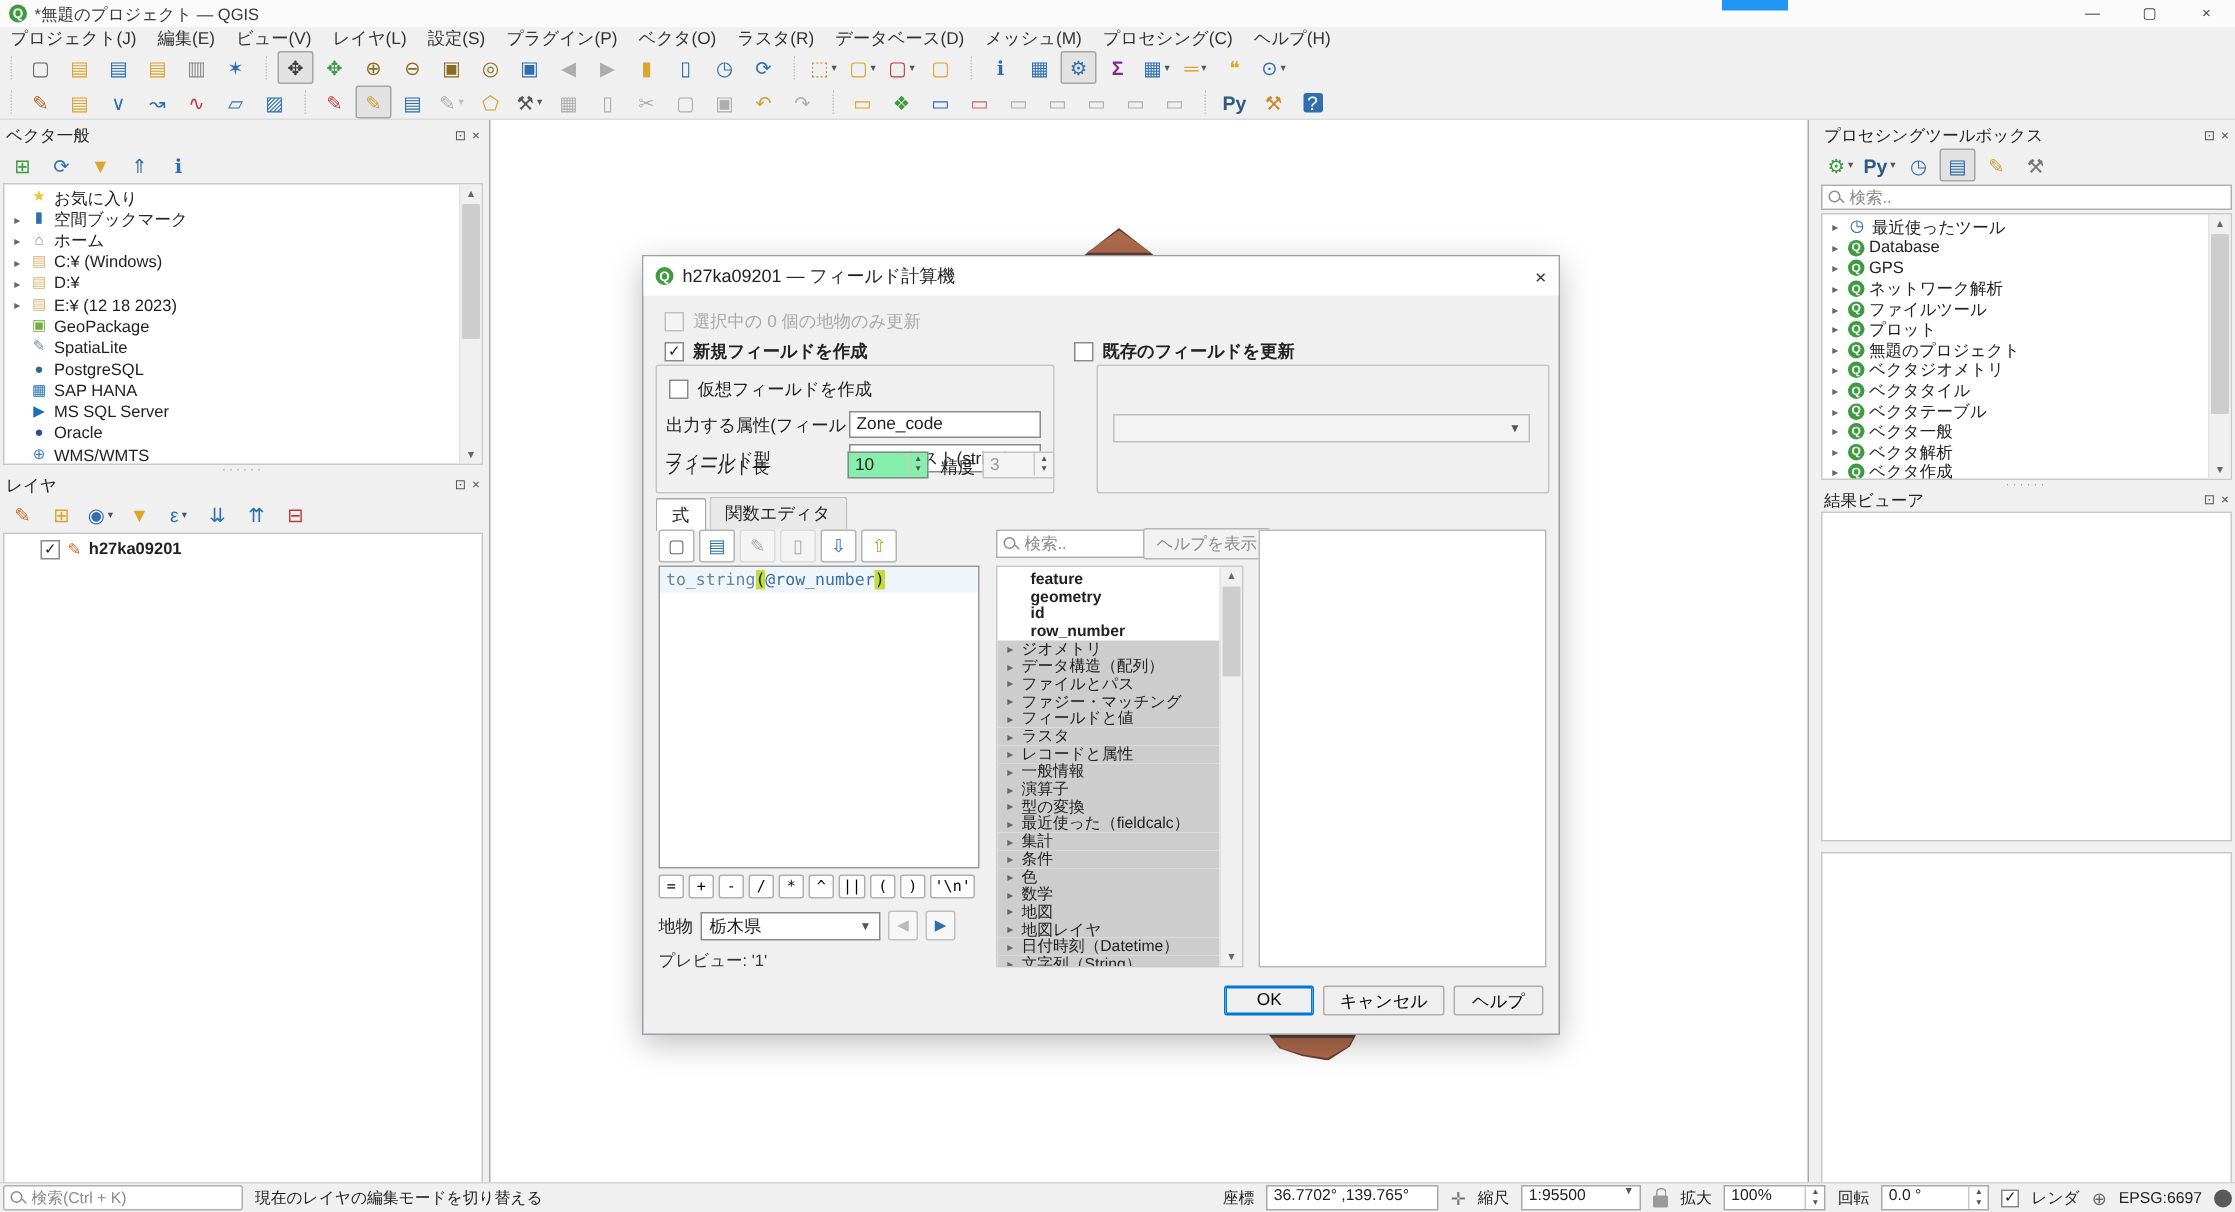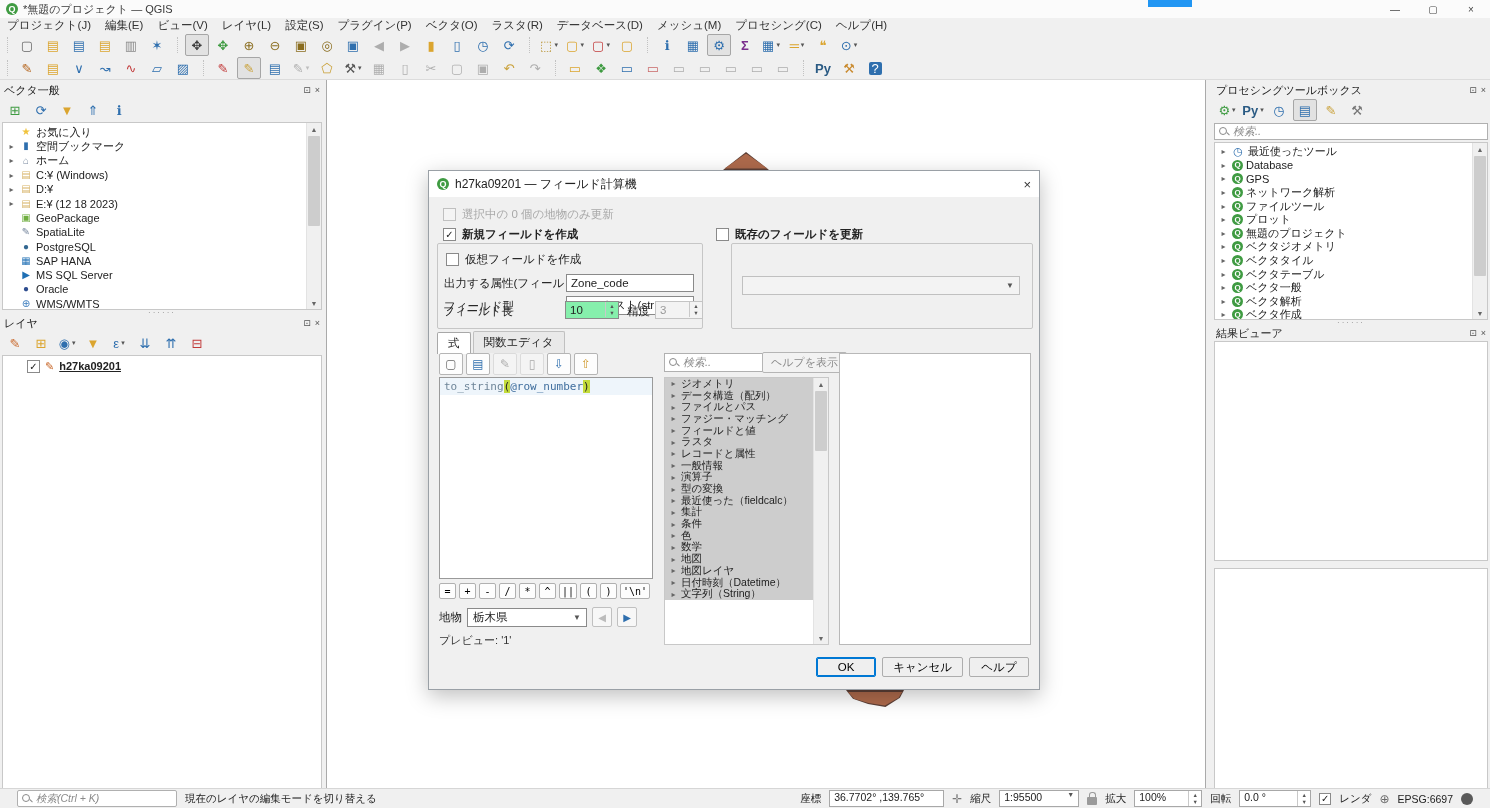--- a/index.html
+++ b/index.html
@@ -38,39 +38,39 @@
   .trow{height:14.3px;display:flex;align-items:center;gap:3px;padding-left:4px;white-space:nowrap;}
   .exp{width:9px;font-size:8px;color:#666;text-align:center;flex:none;}
   .ticon{width:14px;text-align:center;font-size:10px;flex:none;line-height:1;}
   .qbadge{background:var(--qgis_green);color:#fff;border-radius:50%;width:11px;height:11px;font-size:8px;font-weight:bold;display:inline-flex;align-items:center;justify-content:center;margin-left:1px;}
   .clockic{color:#2f6fae;font-size:11px;}
   .vscroll{position:absolute;right:0;top:0;bottom:0;width:14px;background:#f0f0f0;border-left:1px solid #e3e3e3;}
   .vs-arrow{height:12px;display:flex;align-items:center;justify-content:center;font-size:7px;color:#666;}
   .vs-thumb{position:absolute;left:1px;right:1px;background:#cdcdcd;border-radius:1px;}
   .splitter-dots{height:5px;display:flex;align-items:center;justify-content:center;color:#9a9a9a;font-size:8px;letter-spacing:2px;}
   
-  .searchbox{display:flex;align-items:center;gap:4px;background:#fff;border:1px solid #b0b0b0;height:15px;padding:0 4px;color:#8a8a8a;font-style:italic;}
+  .searchbox{display:flex;align-items:center;gap:4px;background:#fff;border:1px solid #b0b0b0;height:15px;padding:0 4px;color:#8a8a8a;}
   .mag{position:relative;width:10px;height:10px;flex:none;}
   .mag::before{content:'';position:absolute;left:0;top:0;width:6px;height:6px;border:1.4px solid #8a8a8a;border-radius:50%;}
   .mag::after{content:'';position:absolute;left:6.5px;top:6.5px;width:3.5px;height:1.4px;background:#8a8a8a;transform:rotate(45deg);}
   
   .cb{width:13px;height:13px;border:1px solid #8a8a8a;background:#fff;display:inline-flex;align-items:center;justify-content:center;font-size:10px;color:#1a1a1a;box-sizing:border-box;flex:none;}
   .cb.checked::after{content:'✓';font-weight:bold;}
   .cb.disabled{border-color:#c0c0c0;background:#f4f4f4;}
   .layer-row{height:20px;display:flex;align-items:center;gap:5px;padding-left:24px;}
-  .layer-name{font-weight:bold;text-decoration:underline;font-size:11px;}
+  .layer-name{font-weight:bold;font-size:11px;}
   
   .canvas{position:absolute;left:326px;top:80px;width:880px;bottom:20px;background:#fff;border-left:1px solid #aaa;border-right:1px solid #aaa;box-sizing:border-box;}
   .poly{position:absolute;}
   .poly .outer{position:absolute;inset:0;background:var(--polygon_stroke);}
   .poly .inner{position:absolute;inset:1.5px;background:var(--polygon_fill);}
   .poly-top .outer,.poly-top .inner{clip-path:polygon(50% 0,100% 100%,0 100%);}
   .poly-bot .outer,.poly-bot .inner{clip-path:polygon(0 0,100% 0,93% 45%,68% 100%,38% 82%,12% 52%);}
   
-  .statusbar{position:absolute;left:0;bottom:0;width:1490px;height:20px;background:#f0f0f0;border-top:1px solid #d6d6d6;display:flex;align-items:center;gap:8px;padding:0 17px;box-sizing:border-box;font-size:10.5px;}
+  .statusbar{position:absolute;left:0;bottom:0;width:1490px;height:20px;background:#f0f0f0;border-top:1px solid #d6d6d6;display:flex;align-items:center;gap:8px;padding:0 2px;box-sizing:border-box;font-size:10.5px;}
   .status-search{width:150px;border-radius:2px;}
   .sb-field{background:#fff;border:1px solid #a8a8a8;height:15px;display:flex;padding:0 4px;font-size:10.5px;color:#222;}
   .spin{display:flex;flex-direction:column;justify-content:center;width:12px;height:15px;border-left:1px solid #c9c9c9;font-size:5.5px;color:#555;align-items:center;line-height:1.1;}
   .lock{position:relative;width:10px;height:8px;background:#9a9a9a;border-radius:1px;margin-top:4px;flex:none;}
   .lock::before{content:'';position:absolute;top:-4.5px;left:1.6px;width:5px;height:5px;border:1.6px solid #9a9a9a;border-bottom:none;border-radius:3px 3px 0 0;}
   .bubble{width:12px;height:12px;border-radius:50%;background:#5a5a5a;}
   
   .dialog{position:absolute;left:428px;top:170px;width:612px;height:520px;background:#f0f0f0;border:1px solid #9aa0a6;box-shadow:0 6px 20px rgba(0,0,0,.25);box-sizing:border-box;z-index:5;}
   .dlg-title{height:26px;background:#fff;display:flex;align-items:center;gap:6px;padding:0 8px;font-size:12px;}
   .dlg-close{margin-left:auto;font-size:13px;color:#333;}
@@ -795,20 +795,27 @@
   </div>
   <div class="preview">プレビュー: '1'</div>
 
   <div class="searchbox fnsearch">
     <span class="mag"></span>
     <span>検索..</span>
   </div>
   <div class="helpbtn">ヘルプを表示</div>
 
   <div class="whitebox fnlist">
+    <div style="padding-top:2px;">
+
+    <div class="fnval">feature</div>
+        <div class="fnval">geometry</div>
+        <div class="fnval">id</div>
+        <div class="fnval">row_number</div>
+      </div>
     <div>
 
     <div class="fngroup">
           <span class="exp">▸</span>
           <span>ジオメトリ</span>
         </div>
         <div class="fngroup">
           <span class="exp">▸</span>
           <span>データ構造（配列）</span>
         </div>

